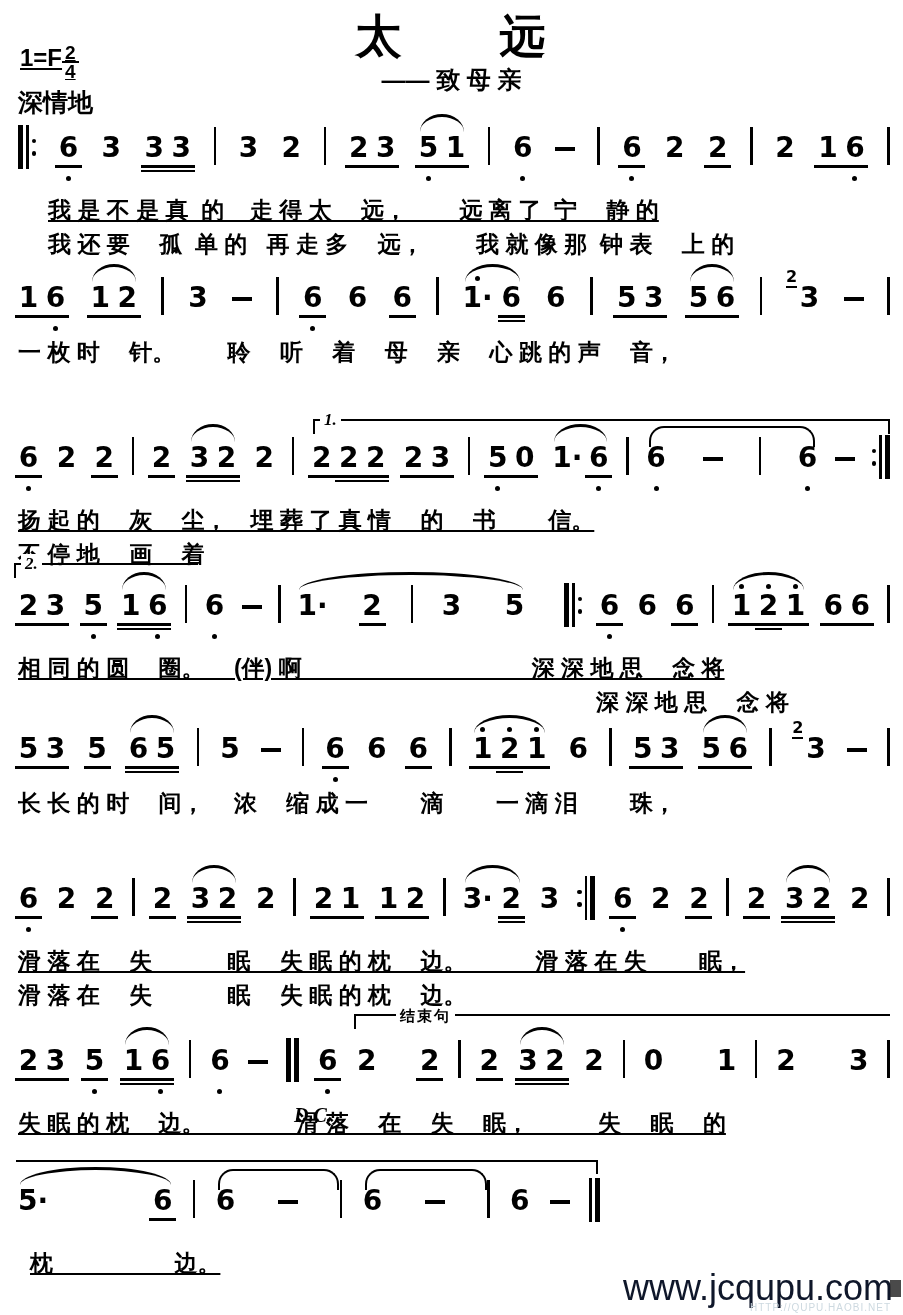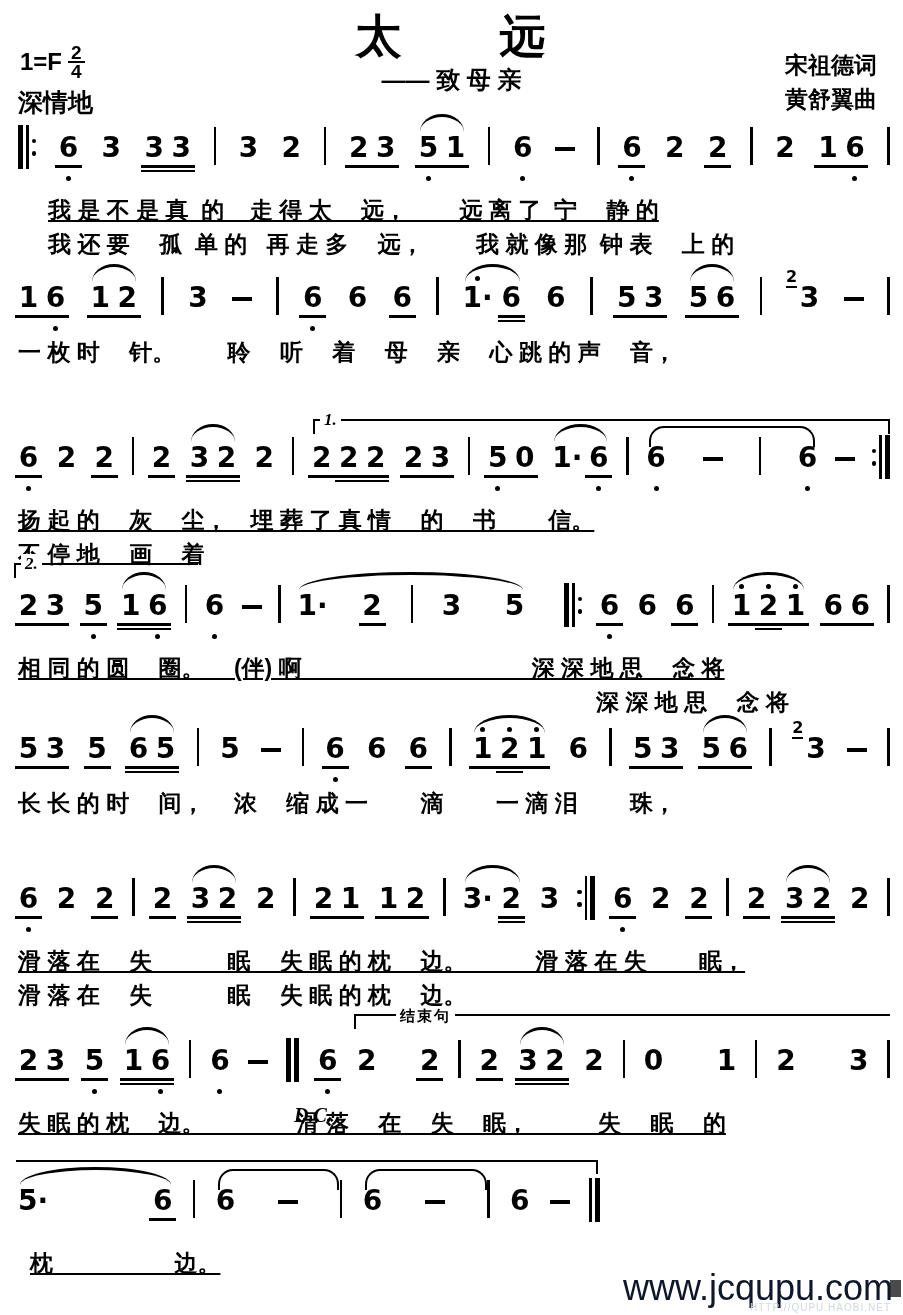--- a/index.html
+++ b/index.html
@@ -3,21 +3,21 @@
 <meta charset="utf-8">
 <style>
   html,body{margin:0;padding:0;background:#fff;}
   #page{position:relative;width:903px;height:1315px;background:#fff;overflow:hidden;
         font-family:"Liberation Sans",sans-serif;color:#000;}
   
   .title{position:absolute;top:6px;left:0;width:100%;text-align:center;
          font-size:46px;font-weight:700;letter-spacing:2px;white-space:pre;}
   .subtitle{position:absolute;top:64px;left:0;width:100%;text-align:center;
             font-size:24px;font-weight:700;white-space:pre;}
-  .keysig{position:absolute;top:44px;left:20px;font-size:24px;font-weight:700;display:flex;align-items:center;gap:6px;}
+  .keysig{position:absolute;top:44px;left:20px;font-size:24px;font-weight:700;display:flex;align-items:flex-start;text-decoration:underline;}
   .frac{display:inline-flex;flex-direction:column;align-items:center;font-size:19px;line-height:17px;font-weight:700;}
   .frac .num{border-bottom:2px solid #000;padding:0 3px;}
   .expression{position:absolute;top:86px;left:18px;font-size:25px;font-weight:700;}
   .credits{position:absolute;top:48px;right:26px;text-align:right;font-size:23px;font-weight:700;line-height:34px;}
   
   .system{position:absolute;left:18px;width:872px;}
   .nrow{display:flex;justify-content:space-between;align-items:flex-start;}
   .note{display:inline-flex;flex-direction:column;align-items:center;min-width:21px;}
   .hi,.lo{height:10px;display:flex;align-items:center;justify-content:center;width:100%;}
   .lo{height:9px;}
@@ -68,24 +68,20 @@
 
   <div class="keysig">
     <span>1=F</span>
     <span class="frac">
       <span class="num">2</span>
       <span class="den">4</span>
     </span>
   </div>
   <div class="expression">深情地</div>
 
-  <div class="credits">
-    <div>宋祖德词</div>
-    <div>黄舒翼曲</div>
-  </div>
 
   <div id="score">
       <div class="system" style="top: 123px;">
         <div class="nrow" style="margin-top: 0px;">
           <span class="rpt">
             <span class="thick"></span>
             <span class="thin"></span>
             <span class="cdots">
               <b></b>
               <b></b>

